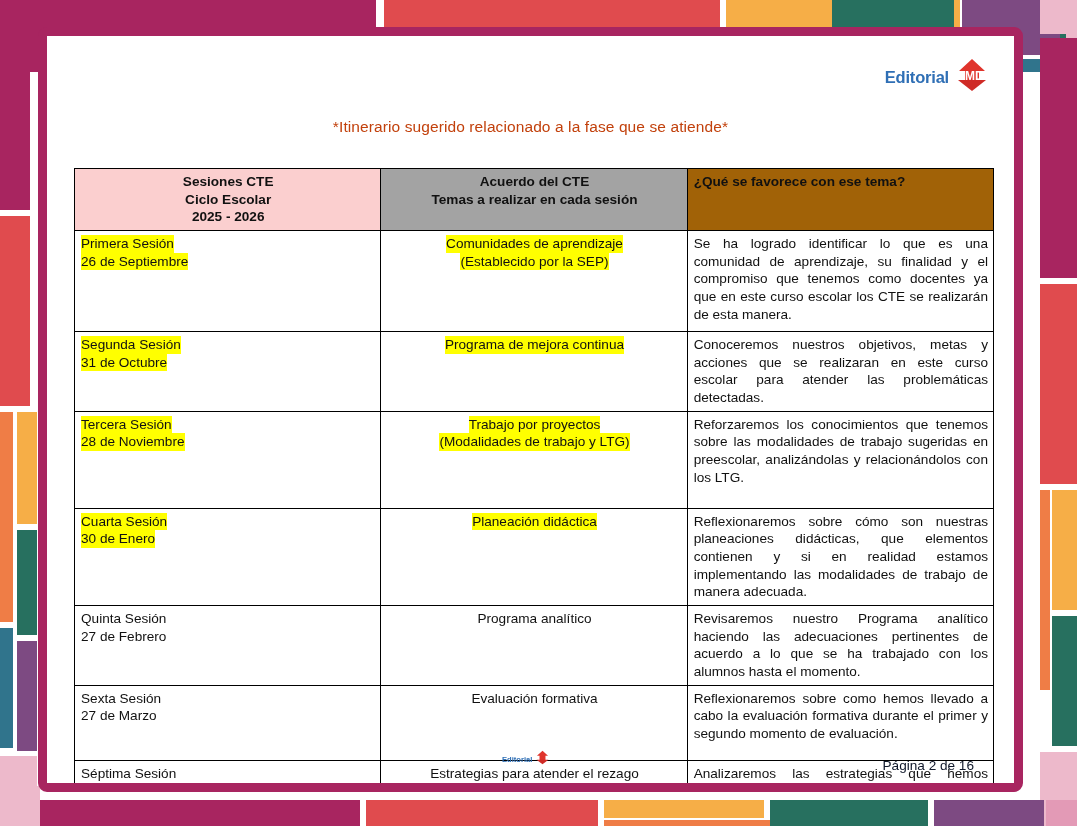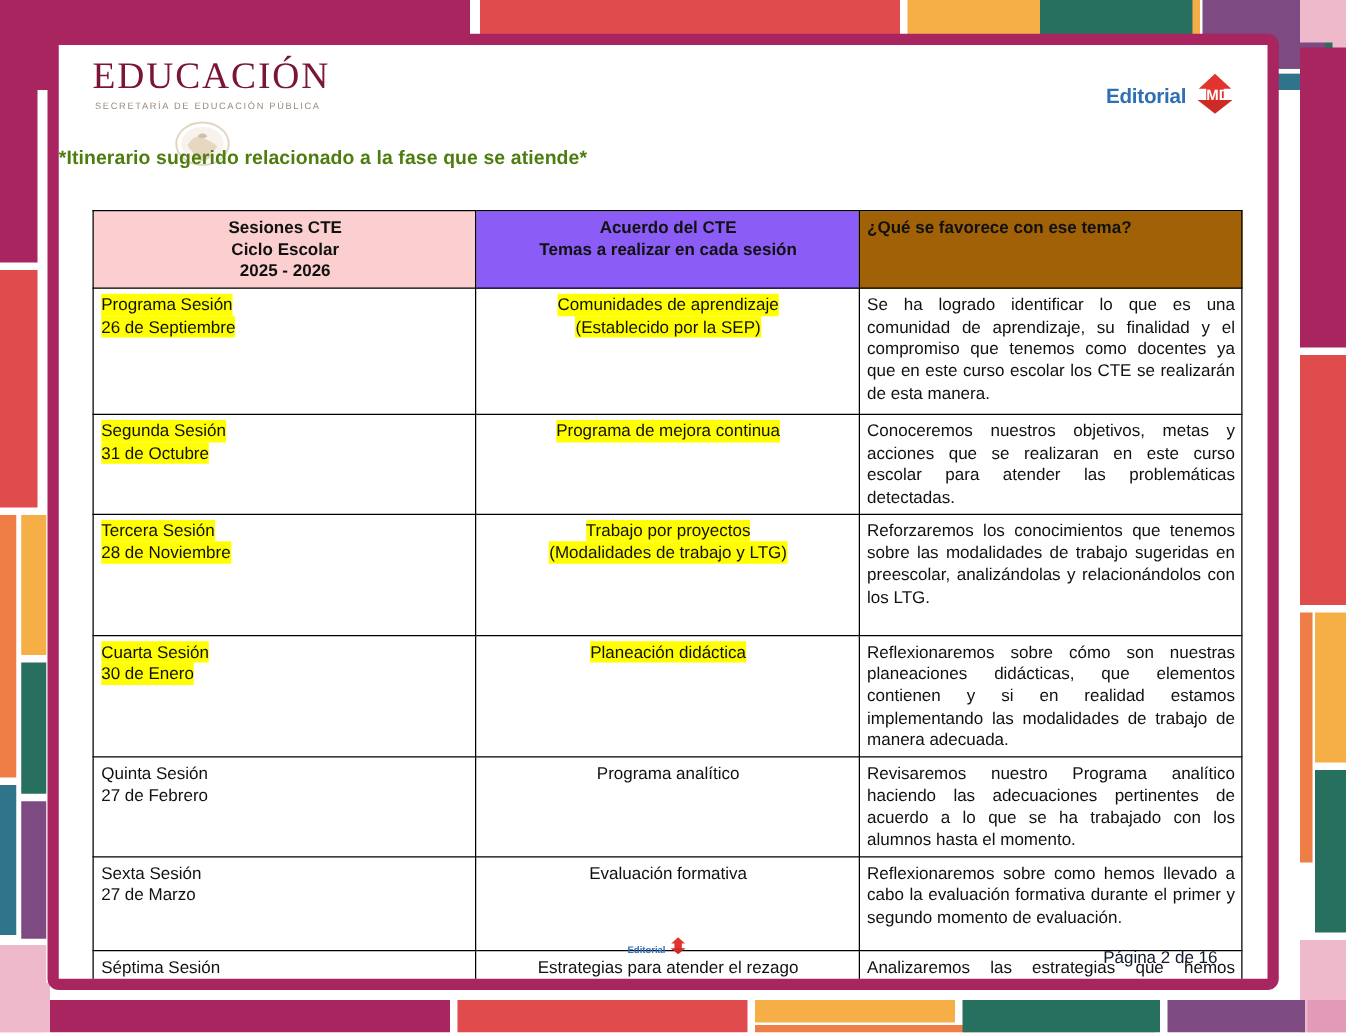--- a/index.html
+++ b/index.html
@@ -39,42 +39,42 @@
     color:#9a8a7a;margin-top:4px;margin-left:2px;
   }
   .sep-shield{margin:7px 0 0 58px;opacity:.55;}
 
   .md-logo{position:absolute;right:22px;top:22px;display:flex;align-items:center;gap:3px;}
   .md-word{font-size:16.5px;font-weight:bold;color:#2f6fb5;letter-spacing:-.2px;}
 
   
   .doc-title{
     position:absolute;left:0;right:0;top:82px;
-    text-align:left;
-    font-size:15.5px;font-weight:bold;color:#4d7c0f;
+    text-align:center;
+    font-size:15.5px;font-weight:normal;color:#c2410c;
     letter-spacing:.1px;
   }
 
   
   table.itinerary{
     position:absolute;left:27px;top:132px;
     width:920px;
     border-collapse:collapse;
     table-layout:fixed;
   }
   table.itinerary td,table.itinerary th{
     border:1.4px solid #000;
     vertical-align:top;
     padding:4px 5px 4px 6px;
     font-size:13.6px;
     line-height:1.30;
     color:#111;
   }
   th.h-ses{background:#fbcfcf;font-weight:bold;font-size:14px;line-height:1.32;padding:5px 3px;}
-  th.h-acu{background:#8b5cf6;text-align:center;font-weight:bold;font-size:14px;line-height:1.32;padding:5px 3px;}
+  th.h-acu{background:#a3a3a3;text-align:center;font-weight:bold;font-size:14px;line-height:1.32;padding:5px 3px;}
   th.h-fav{background:#a16207;text-align:left;font-weight:bold;font-size:14px;line-height:1.32;padding:5px 3px;}
 
   td.c-ses{width:148px;text-align:left;}
   td.c-acu{width:392px;text-align:center;}
   td.c-fav{text-align:justify;text-justify:inter-word;hyphens:none;}
 
   .hl{background:#ffff00;}
   .ln{display:inline-block;}
 
   
@@ -121,34 +121,20 @@
   <div class="blk" style="left:366px;top:800px;width:232px;height:26px;background:#e04b4e;"></div>
   <div class="blk" style="left:604px;top:800px;width:160px;height:18px;background:#f6ae47;"></div>
   <div class="blk" style="left:604px;top:820px;width:320px;height:6px;background:#ef7d46;"></div>
   <div class="blk" style="left:770px;top:800px;width:158px;height:26px;background:#27705f;"></div>
   <div class="blk" style="left:934px;top:800px;width:110px;height:26px;background:#7d4a82;"></div>
   <div class="blk" style="left:1046px;top:800px;width:31px;height:26px;background:#e39ab6;"></div>
 </div>
 
 <div id="sheet">
 
-  <div class="sep-logo">
-    <div class="sep-word">EDUCACIÓN</div>
-    <div class="sep-sub">SECRETARÍA DE EDUCACIÓN PÚBLICA</div>
-    <div class="sep-shield">
-      <svg width="60" height="38" viewBox="0 0 60 38">
-        <ellipse cx="30" cy="19" rx="21" ry="17" fill="none" stroke="#c9b58e" stroke-width="1.6"></ellipse>
-        <ellipse cx="30" cy="19" rx="17" ry="13.5" fill="#e3d6bd" opacity=".55"></ellipse>
-        <path d="M18 20 q6 -9 12 -6 q7 3 12 7 q-5 7 -12 8 q-8 -1 -12 -9z" fill="#c9ae80" opacity=".85"></path>
-        <path d="M22 26 q8 5 16 0 q-2 6 -8 7 q-6 -1 -8 -7z" fill="#b89b6c" opacity=".8"></path>
-        <circle cx="30" cy="15" r="3" fill="#a8capply" opacity="0"></circle>
-        <path d="M26 13 q4 -5 8 0 q-4 3 -8 0z" fill="#9d8457" opacity=".9"></path>
-      </svg>
-    </div>
-  </div>
 
   <div class="md-logo">
     <span class="md-word">Editorial</span>
     <span>
       <svg width="40" height="34" viewBox="0 0 40 34">
         <path d="M20 1 L33 13 L27 13 L27 24 L13 24 L13 13 L7 13 Z" fill="#e0342c"></path>
         <path d="M6 22 L34 22 L20 33 Z" fill="#cf2b26"></path>
         <text x="13" y="22" font-family="Liberation Sans, sans-serif" font-size="12" font-weight="bold" fill="#ffffff">MD</text>
       </svg>
     </span>
@@ -167,21 +153,21 @@
         <th class="h-acu">
           <div>Acuerdo del CTE</div>
           <div>Temas a realizar en cada sesión</div>
         </th>
         <th class="h-fav">¿Qué se favorece con ese tema?</th>
       </tr>
     </thead>
     <tbody id="tbody">
         <tr>
           <td class="c-ses" style="height: 92px;">
-            <div><span class="ln hl">Programa Sesión</span></div>
+            <div><span class="ln hl">Primera Sesión</span></div>
             <div><span class="ln hl">26 de Septiembre</span></div>
           </td>
           <td class="c-acu">
             <div><span class="ln hl">Comunidades de aprendizaje</span></div>
             <div><span class="ln hl">(Establecido por la SEP)</span></div>
           </td>
           <td class="c-fav">Se ha logrado identificar lo que es una comunidad de aprendizaje, su finalidad y el compromiso que tenemos como docentes ya que en este curso escolar los CTE se realizarán de esta manera.</td>
         </tr>
         <tr>
           <td class="c-ses" style="height: 66px;">

